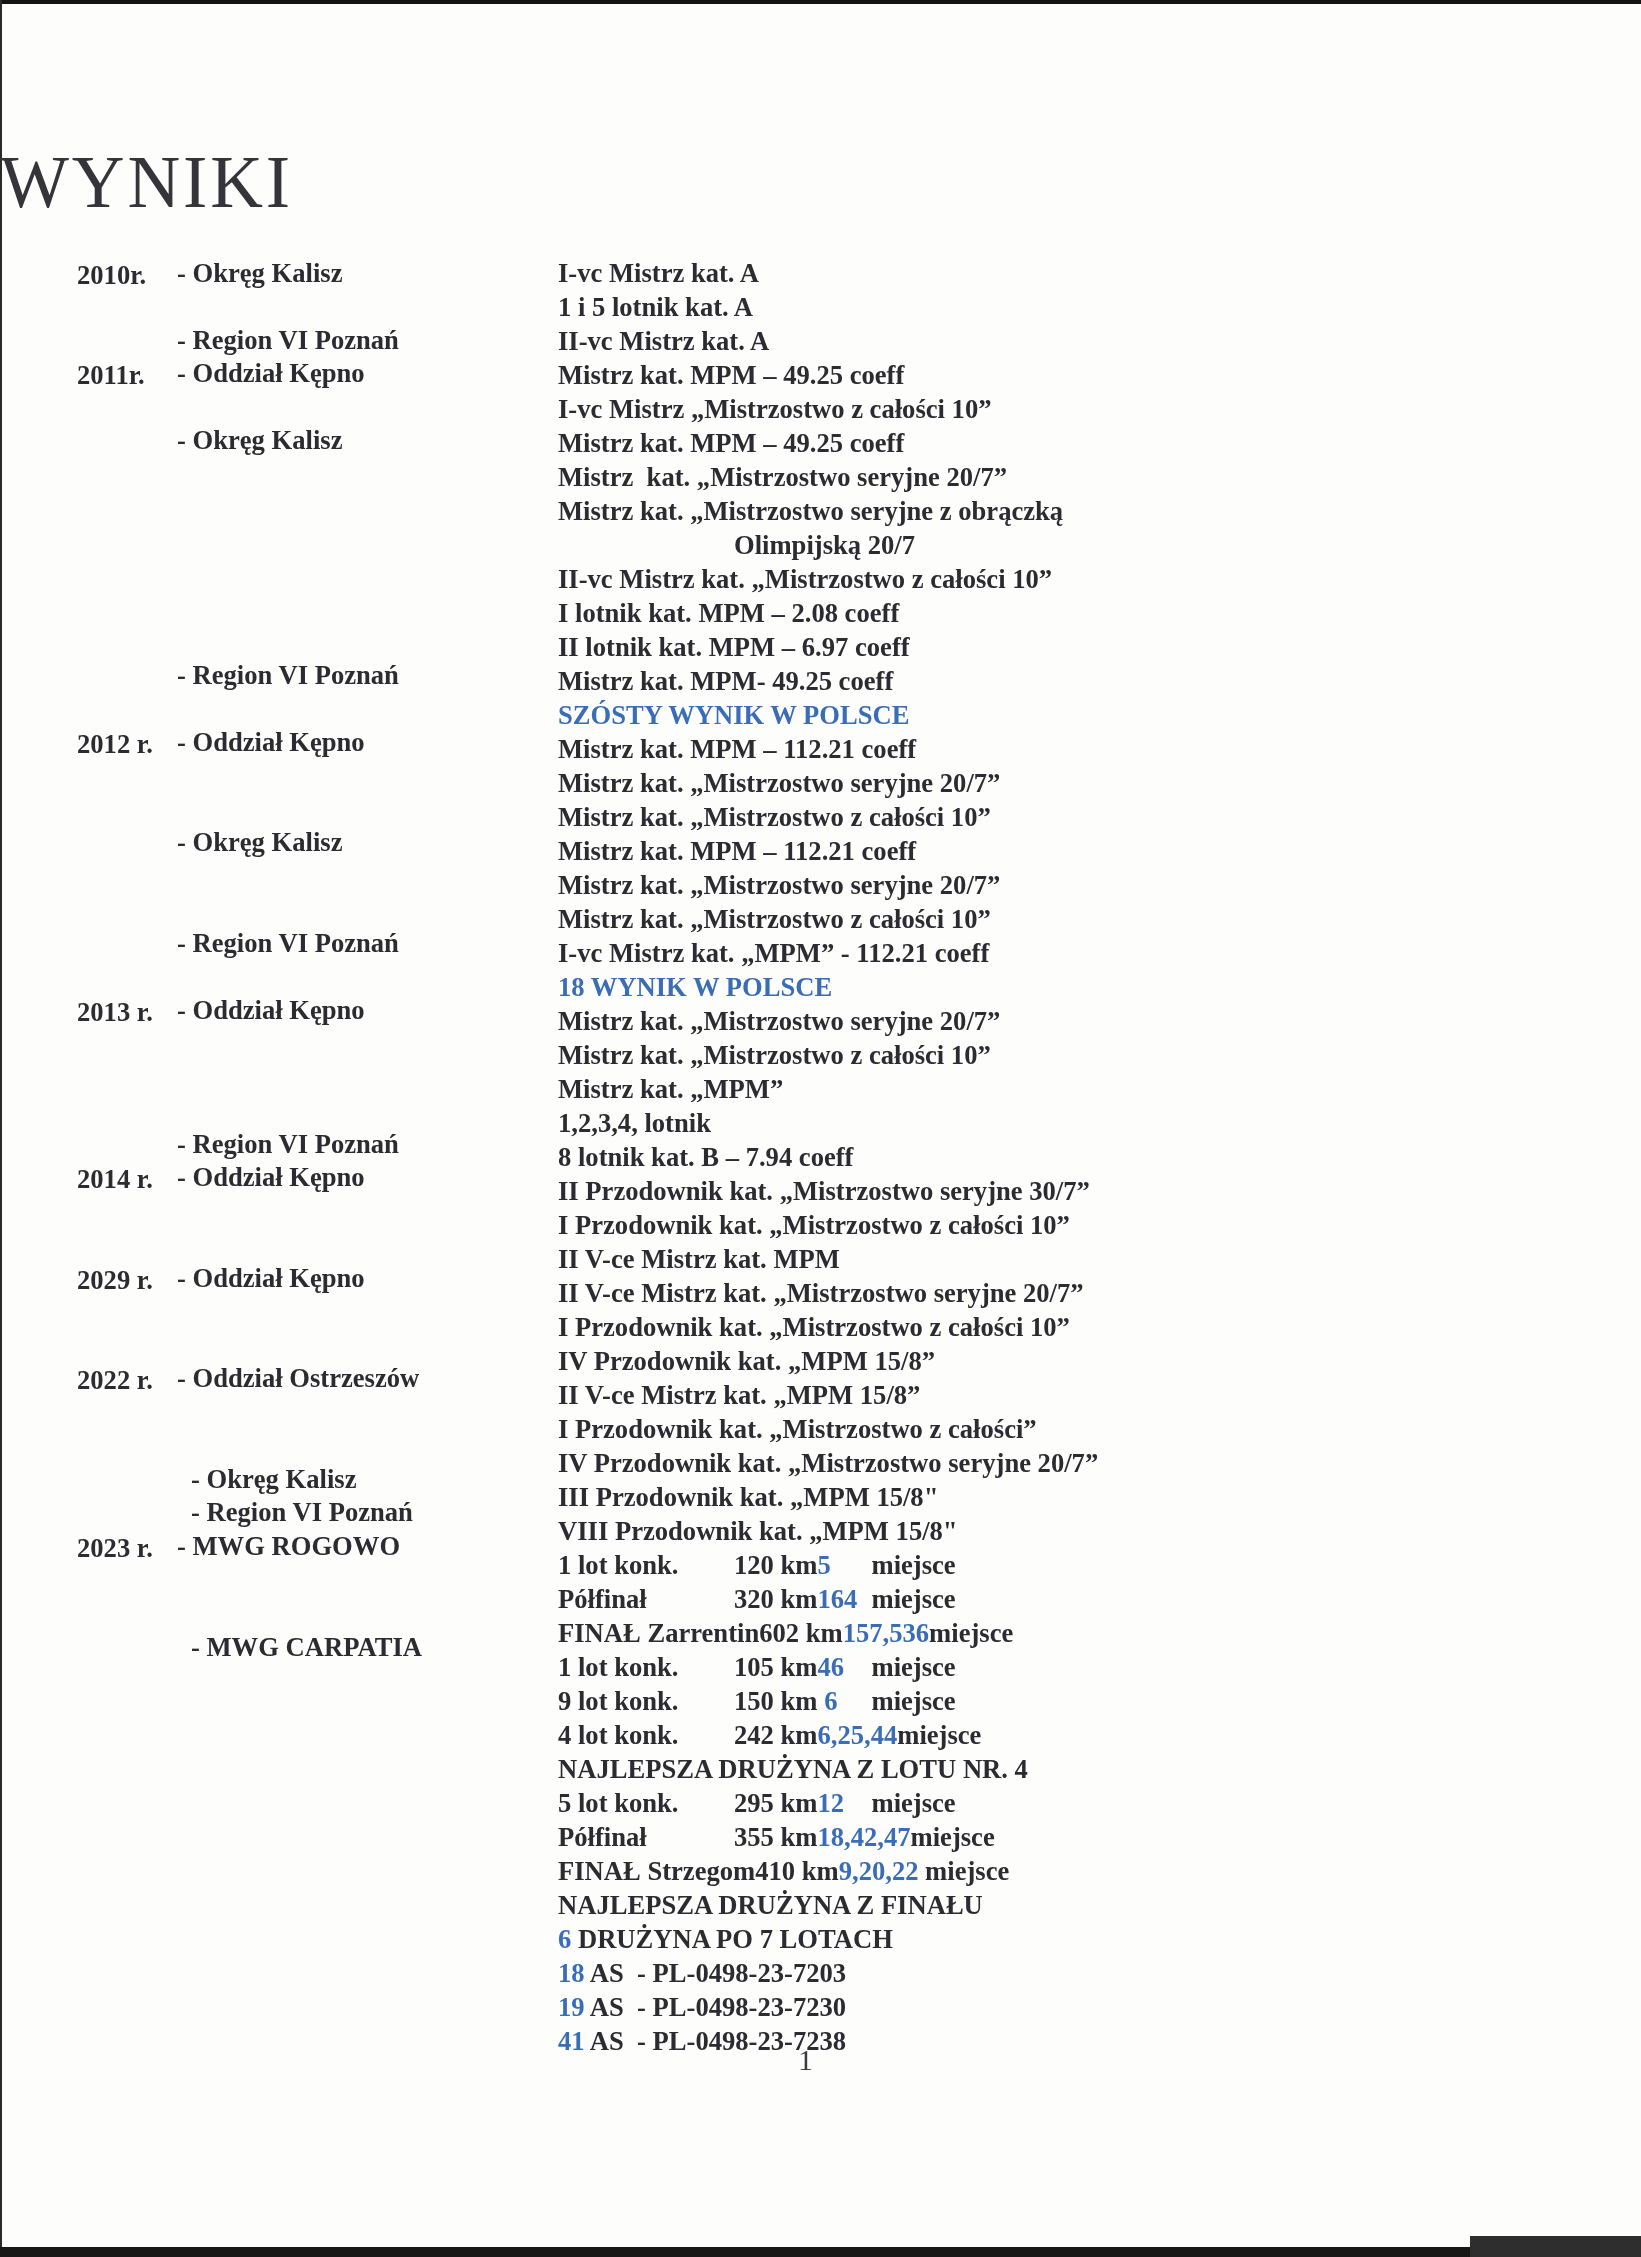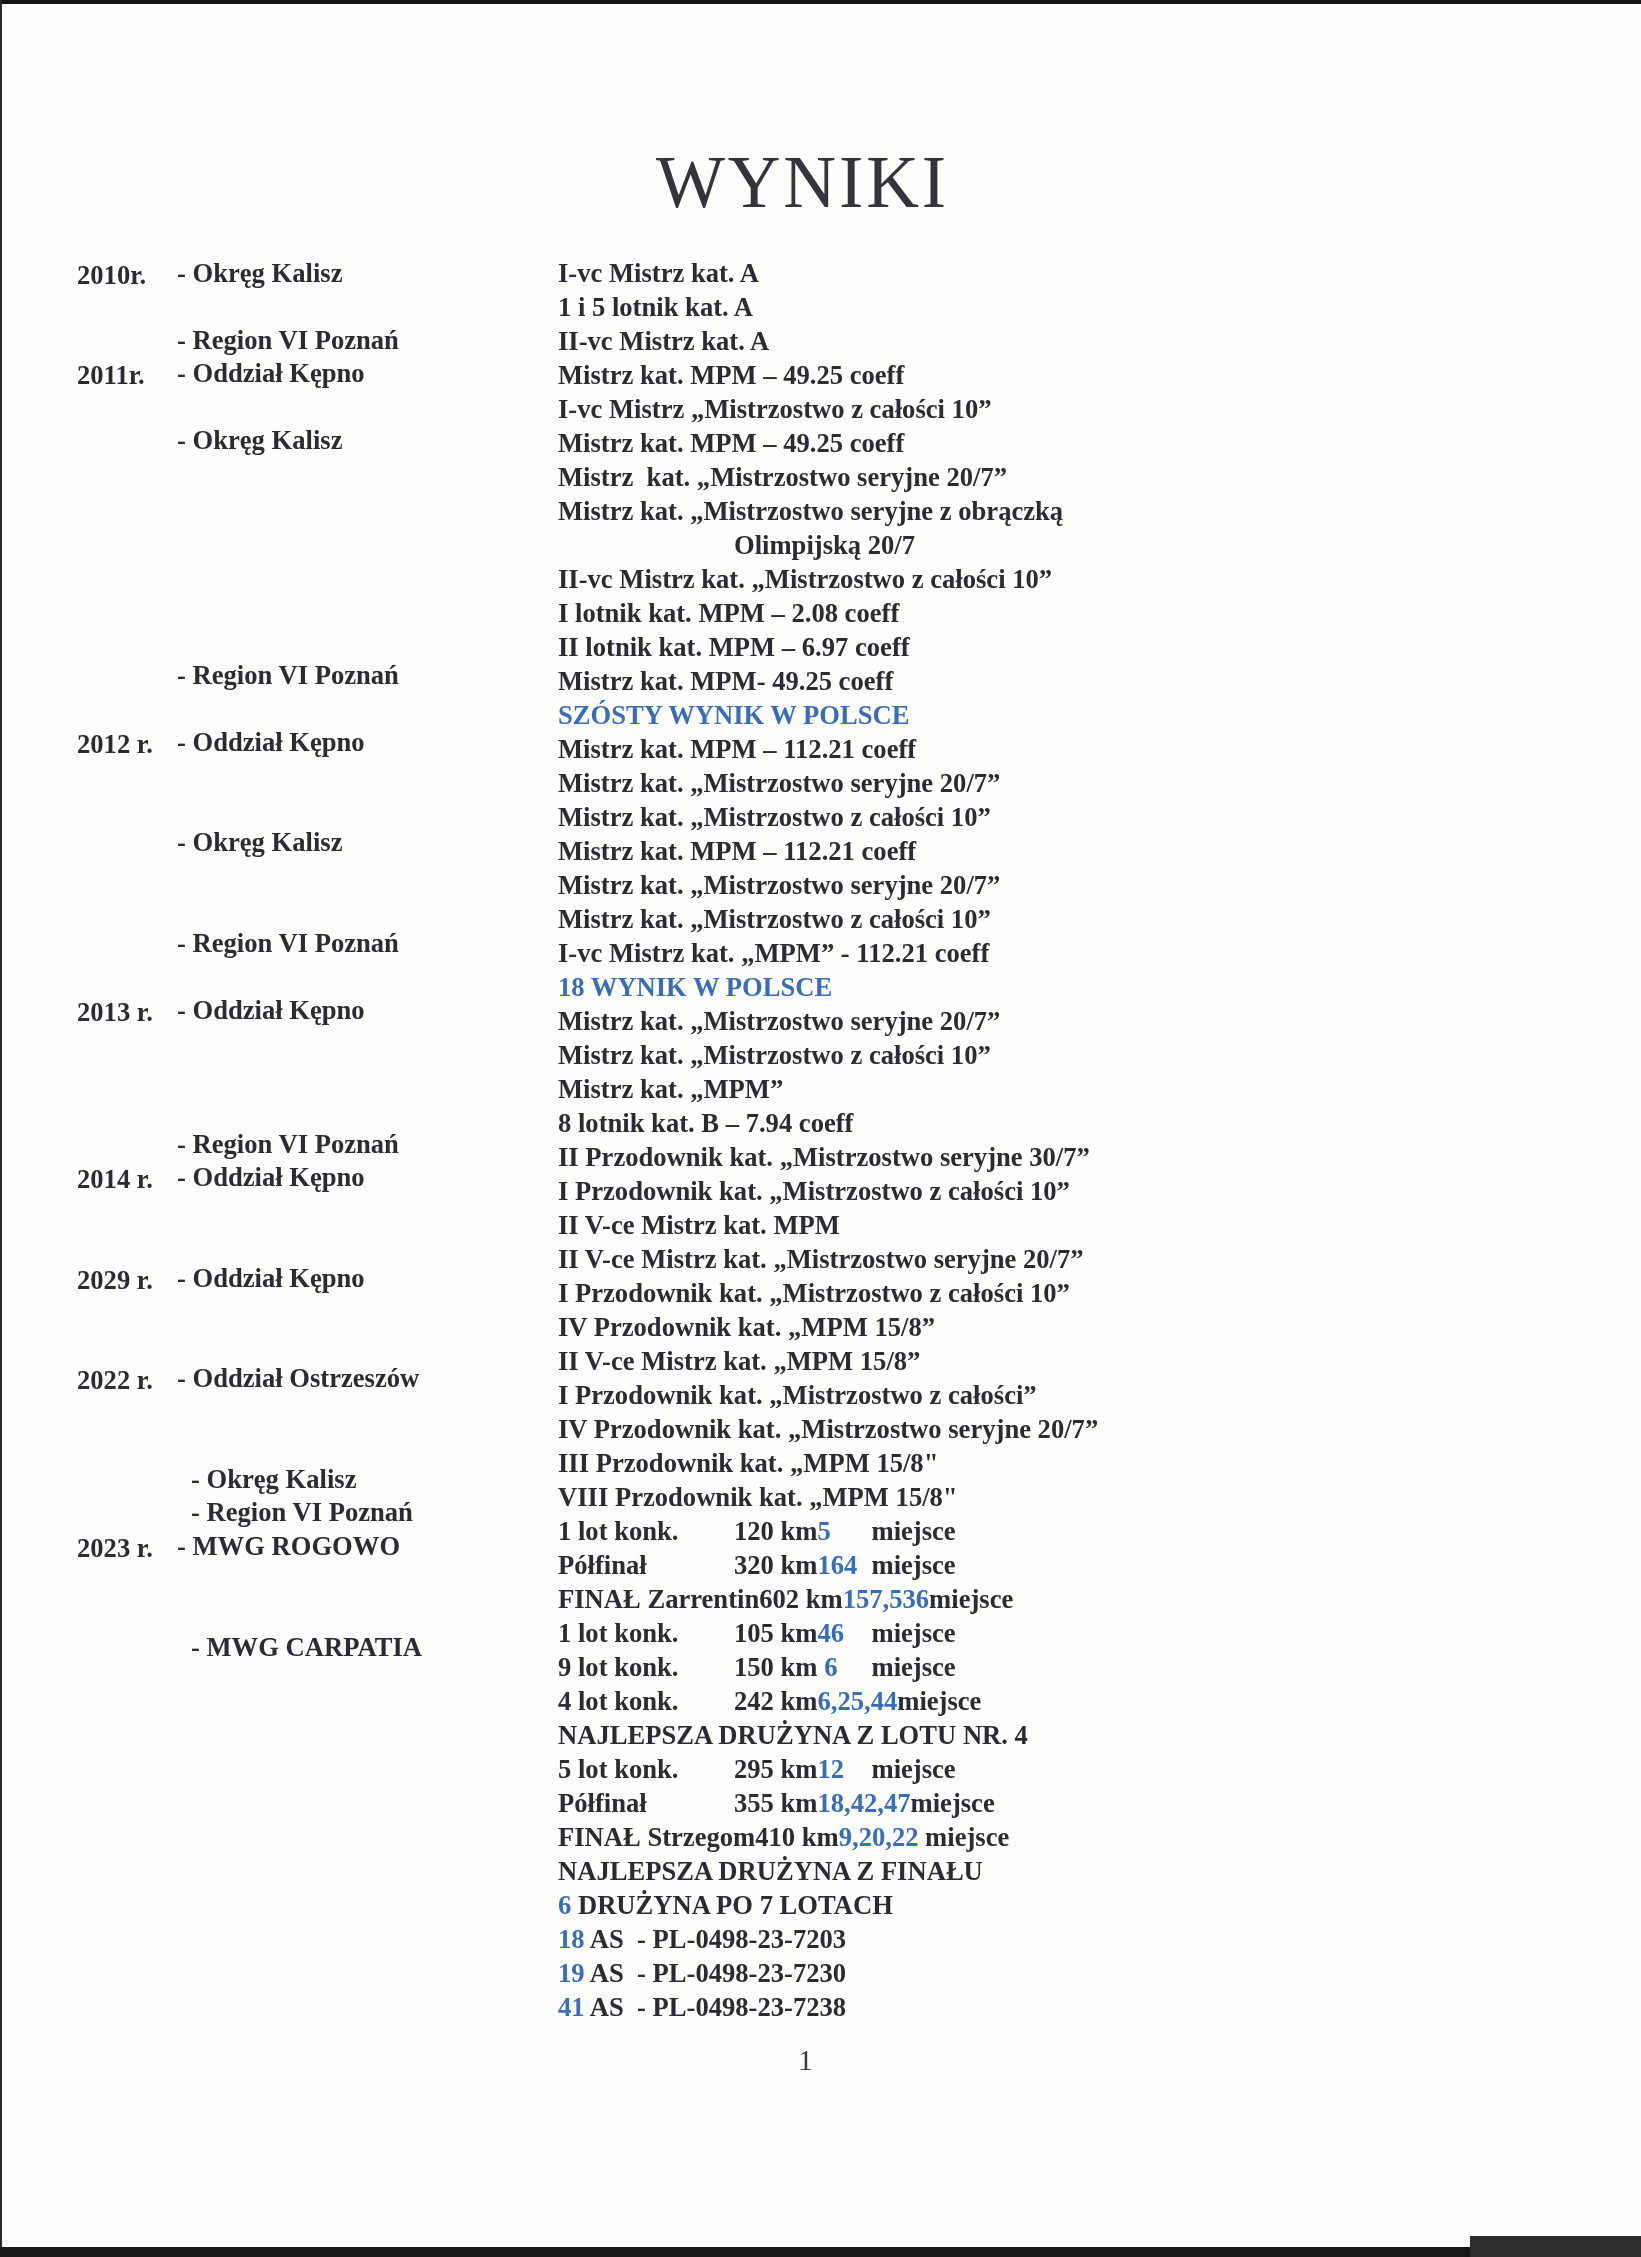--- a/index.html
+++ b/index.html
@@ -14,21 +14,20 @@
     color:#28282e;
   }
   
   .scan-top{position:absolute;left:0;top:0;width:1641px;height:3.9px;background:#141414;}
   .scan-left{position:absolute;left:0;top:0;width:1.9px;height:2250px;background:#2a2a2a;}
   .scan-bottom{position:absolute;left:0;top:2247px;width:1641px;height:10.6px;background:#181818;}
   .scan-corner{position:absolute;left:1470px;top:2236px;width:172px;height:21px;background:#2e2e2e;}
 
   .title{
     position:absolute;left:0;top:141px;width:1605px;
-    text-align:center;
     font-size:73px;font-weight:400;letter-spacing:2.9px;
     color:#34343a;
   }
 
   .left-col{position:absolute;left:0;top:0;}
   .left-entry{position:absolute;height:34px;line-height:34px;white-space:pre;}
   .left-year{
     position:absolute;left:77px;top:2px;
     font-size:26.6px;font-weight:700;color:#2b2b31;
   }
@@ -108,20 +107,21 @@
       <div class="line"><span>Mistrz kat. „Mistrzostwo seryjne 20/7”</span></div>
       <div class="line"><span>Mistrz kat. „Mistrzostwo z całości 10”</span></div>
       <div class="line"><span>Mistrz kat. MPM – 112.21 coeff</span></div>
       <div class="line"><span>Mistrz kat. „Mistrzostwo seryjne 20/7”</span></div>
       <div class="line"><span>Mistrz kat. „Mistrzostwo z całości 10”</span></div>
       <div class="line"><span>I-vc Mistrz kat. „MPM” - 112.21 coeff</span></div>
       <div class="line"><span class="blue">18 WYNIK W POLSCE</span></div>
       <div class="line"><span>Mistrz kat. „Mistrzostwo seryjne 20/7”</span></div>
       <div class="line"><span>Mistrz kat. „Mistrzostwo z całości 10”</span></div>
       <div class="line"><span>Mistrz kat. „MPM”</span></div>
+      <div class="line"><span>1,2,3,4, lotnik</span></div>
       <div class="line"><span>8 lotnik kat. B – 7.94 coeff</span></div>
       <div class="line"><span>II Przodownik kat. „Mistrzostwo seryjne 30/7”</span></div>
       <div class="line"><span>I Przodownik kat. „Mistrzostwo z całości 10”</span></div>
       <div class="line"><span>II V-ce Mistrz kat. MPM</span></div>
       <div class="line"><span>II V-ce Mistrz kat. „Mistrzostwo seryjne 20/7”</span></div>
       <div class="line"><span>I Przodownik kat. „Mistrzostwo z całości 10”</span></div>
       <div class="line"><span>IV Przodownik kat. „MPM 15/8”</span></div>
       <div class="line"><span>II V-ce Mistrz kat. „MPM 15/8”</span></div>
       <div class="line"><span>I Przodownik kat. „Mistrzostwo z całości”</span></div>
       <div class="line"><span>IV Przodownik kat. „Mistrzostwo seryjne 20/7”</span></div>

